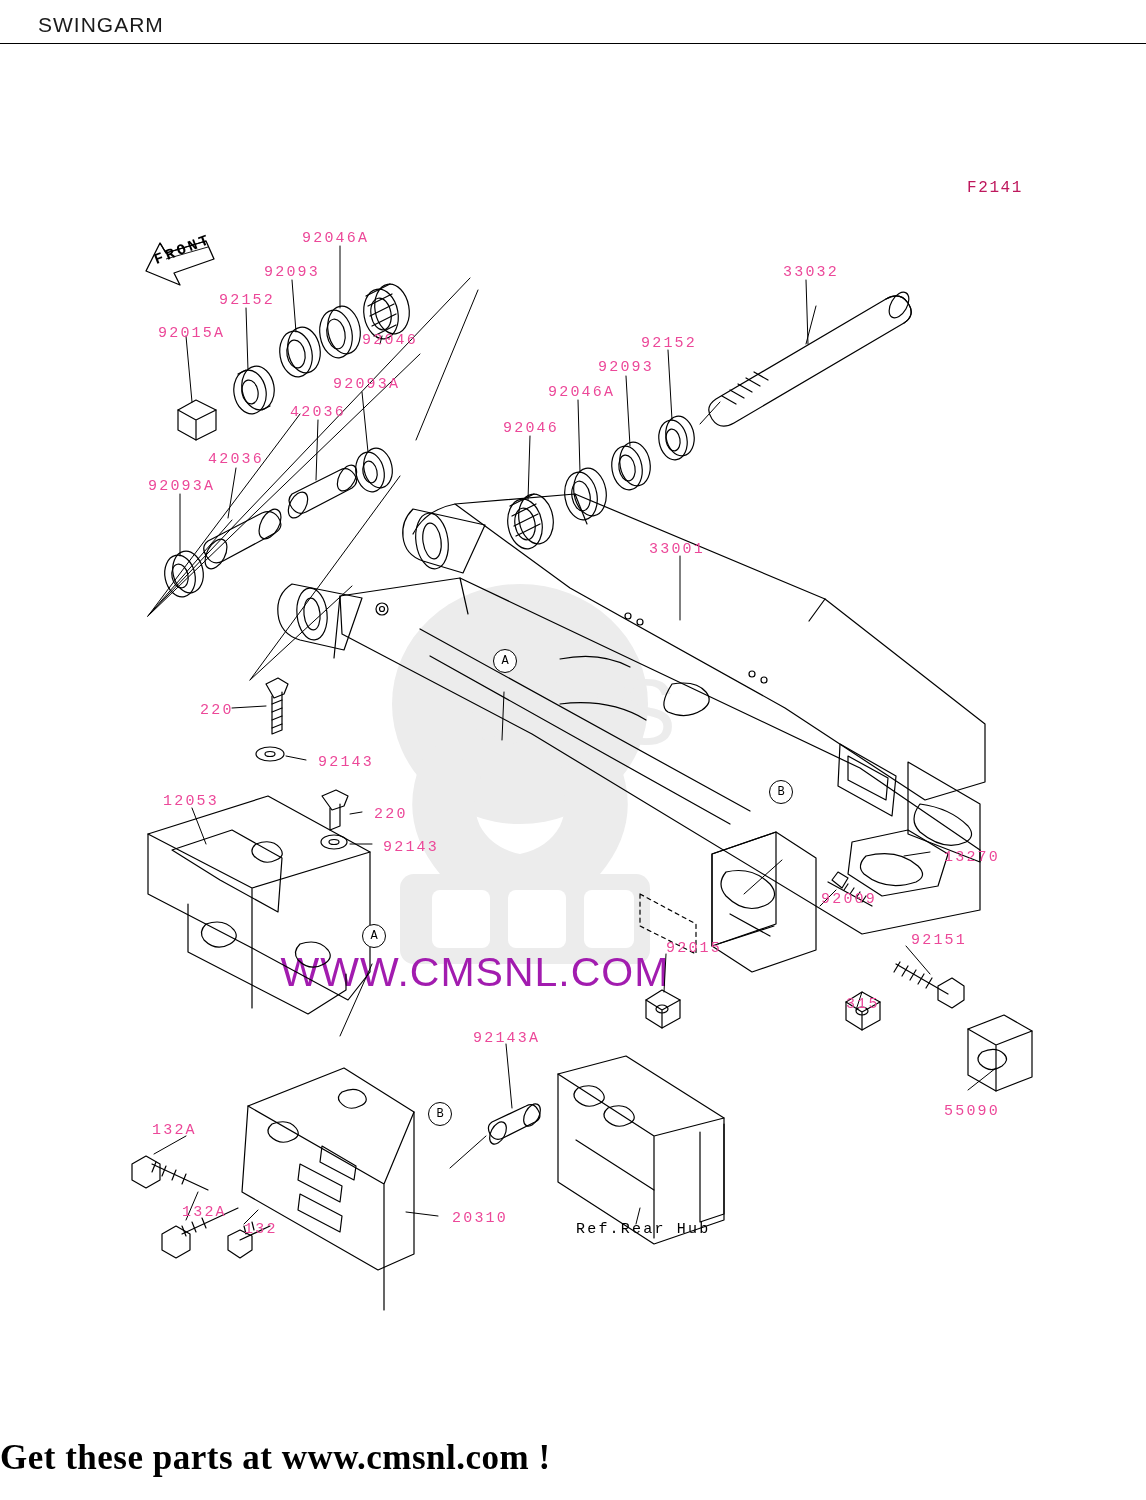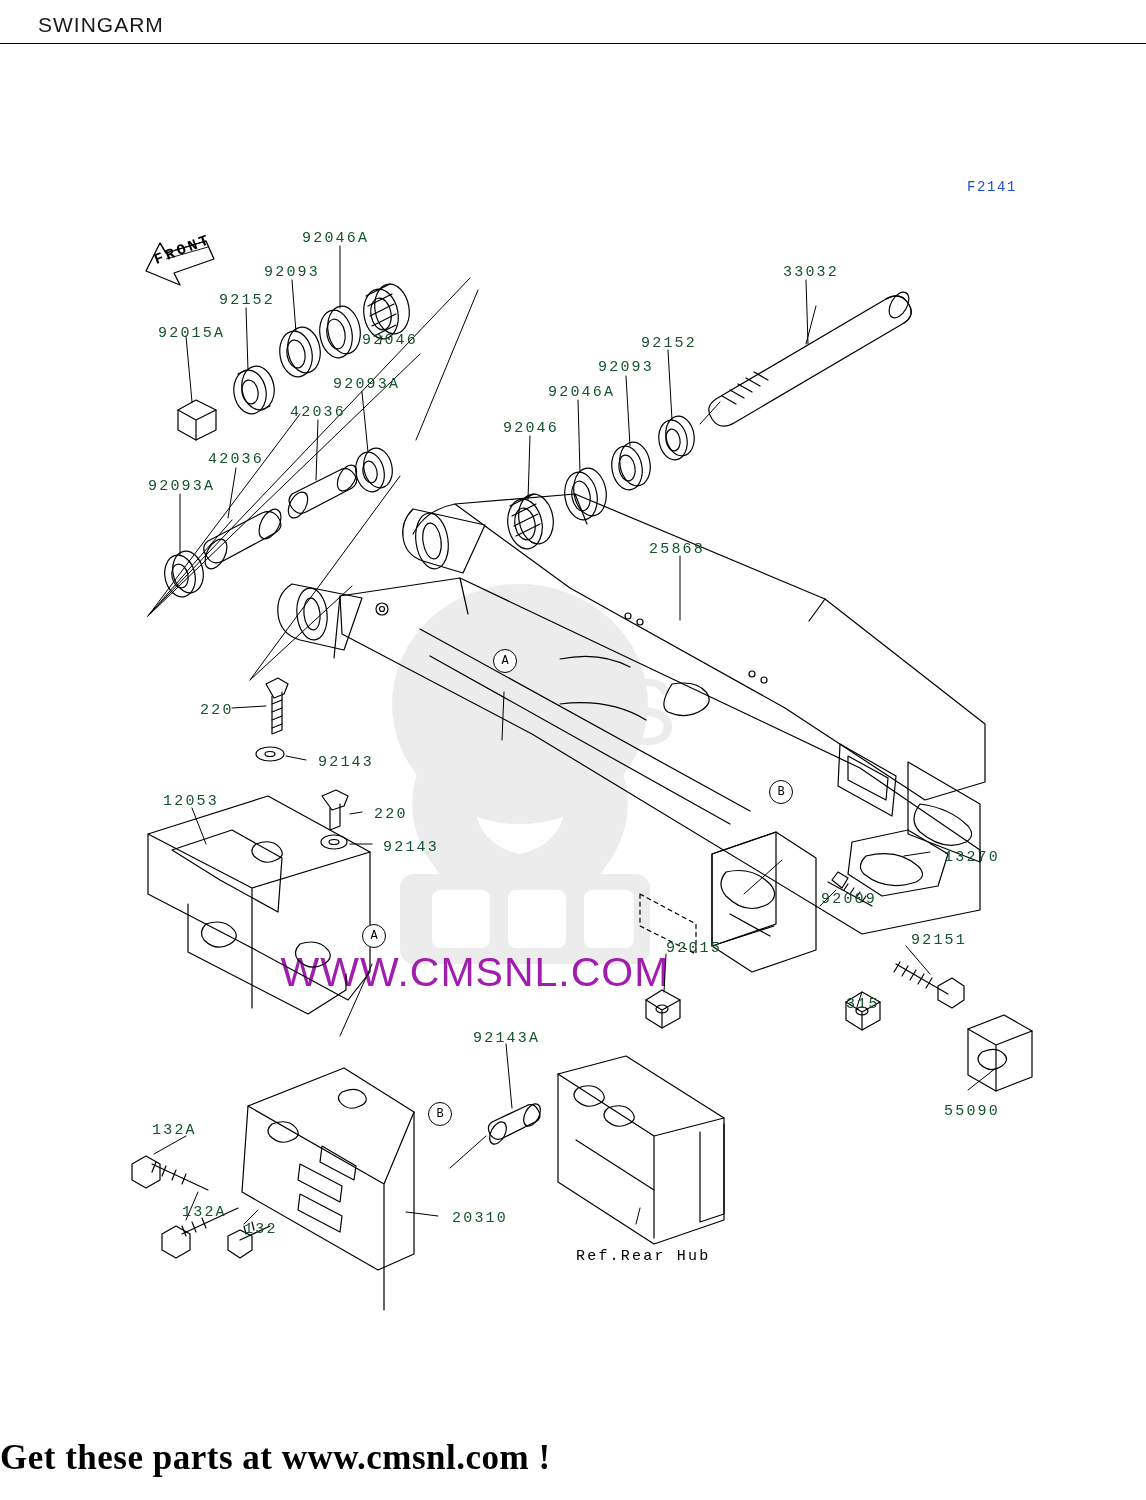--- a/index.html
+++ b/index.html
@@ -52,29 +52,29 @@
     left: 0; top: 0;
     width: 1146px;
     height: 1400px;
   }
   
   .part-label {
     position: absolute;
     font-family: "Liberation Mono", monospace;
     font-size: 15px;
     letter-spacing: 2.2px;
-    color: #14532d;
+    color: #ec4899;
     white-space: nowrap;
   }
   .fig-code {
     position: absolute;
     font-family: "Liberation Mono", monospace;
-    font-size: 14px;
+    font-size: 16px;
     letter-spacing: 1.6px;
-    color: #1d4ed8;
+    color: #be185d;
     white-space: nowrap;
   }
   .ref-label {
     position: absolute;
     font-family: "Liberation Mono", monospace;
     font-size: 15px;
     letter-spacing: 2.2px;
     color: #000;
     white-space: nowrap;
   }
@@ -411,37 +411,37 @@
       <div class="fr-text">FRONT</div>
     </div>
 
     <div class="fig-code" style="left:967px; top:135px;">F2141</div>
 
     <div class="callout-circle" style="left:493px; top:605px;">A</div>
     <div class="callout-circle" style="left:362px; top:880px;">A</div>
     <div class="callout-circle" style="left:769px; top:736px;">B</div>
     <div class="callout-circle" style="left:428px; top:1058px;">B</div>
 
-    <div class="ref-label" style="left:576px; top:1204px;">Ref.Rear Hub</div>
+    <div class="ref-label" style="left:576px; top:1177px;">Ref.Rear Hub</div>
 
     <div class="part-label" style="left:302px; top:186px;">92046A</div>
     <div class="part-label" style="left:264px; top:220px;">92093</div>
     <div class="part-label" style="left:219px; top:248px;">92152</div>
     <div class="part-label" style="left:362px; top:288px;">92046</div>
     <div class="part-label" style="left:158px; top:281px;">92015A</div>
     <div class="part-label" style="left:783px; top:220px;">33032</div>
     <div class="part-label" style="left:641px; top:291px;">92152</div>
     <div class="part-label" style="left:598px; top:315px;">92093</div>
     <div class="part-label" style="left:548px; top:340px;">92046A</div>
     <div class="part-label" style="left:333px; top:332px;">92093A</div>
     <div class="part-label" style="left:503px; top:376px;">92046</div>
     <div class="part-label" style="left:290px; top:360px;">42036</div>
     <div class="part-label" style="left:208px; top:407px;">42036</div>
     <div class="part-label" style="left:148px; top:434px;">92093A</div>
-    <div class="part-label" style="left:649px; top:497px;">25868</div>
+    <div class="part-label" style="left:649px; top:497px;">33001</div>
     <div class="part-label" style="left:200px; top:658px;">220</div>
     <div class="part-label" style="left:318px; top:710px;">92143</div>
     <div class="part-label" style="left:163px; top:749px;">12053</div>
     <div class="part-label" style="left:374px; top:762px;">220</div>
     <div class="part-label" style="left:383px; top:795px;">92143</div>
     <div class="part-label" style="left:944px; top:805px;">13270</div>
     <div class="part-label" style="left:821px; top:847px;">92009</div>
     <div class="part-label" style="left:666px; top:896px;">92015</div>
     <div class="part-label" style="left:911px; top:888px;">92151</div>
     <div class="part-label" style="left:846px; top:952px;">315</div>

